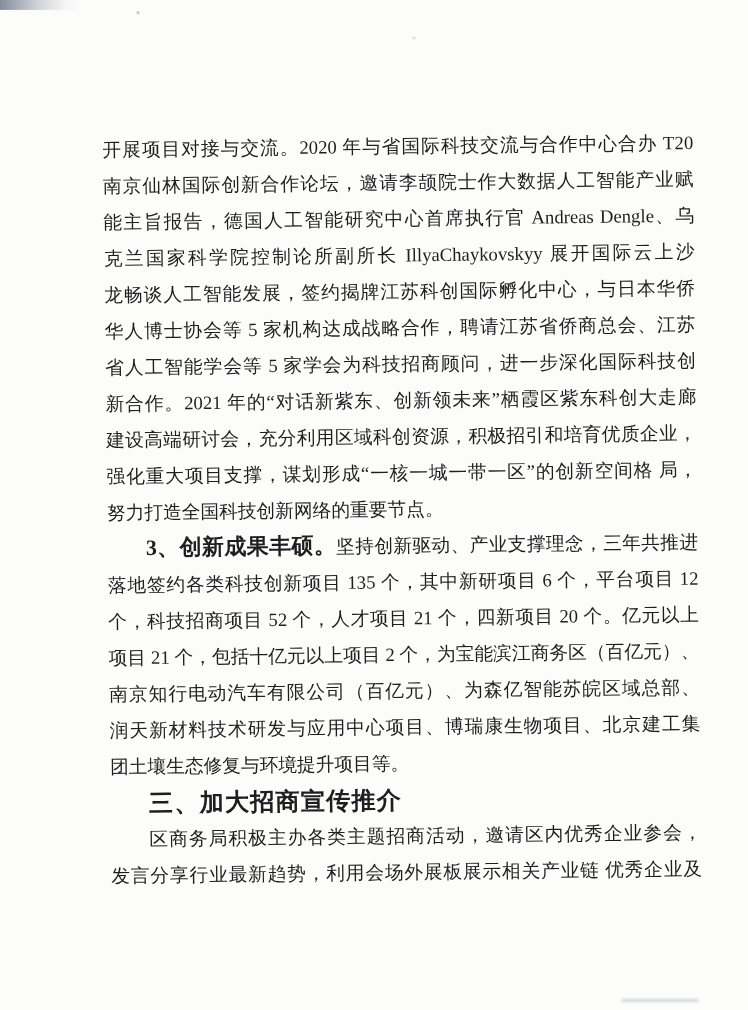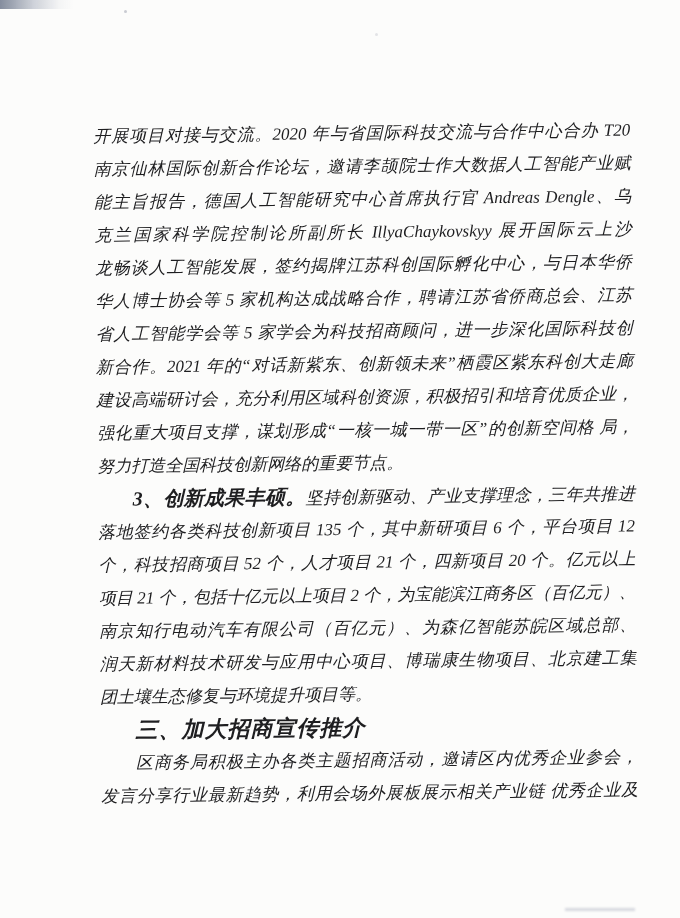--- a/index.html
+++ b/index.html
@@ -70,21 +70,21 @@
   .line.heading {
     font-family: "Liberation Sans", "DejaVu Sans", sans-serif;
     font-weight: bold;
     font-size: 22px;
     letter-spacing: 1px;
   }
 </style>
 </head>
 <body>
 
-<div class="page" style="background: rgb(252, 252, 251); color: rgb(30, 30, 32); font-style: italic;">
+<div class="page" style="background: rgb(252, 252, 251); color: rgb(30, 30, 32);">
   <div class="smudge-topleft"></div>
   <div class="speck" style="left:124px; top:10px;"></div>
   <div class="speck" style="left:375px; top:33px; opacity:.5;"></div>
   <div class="streak-bottomright"></div>
   <div class="textblock">
       <div class="line just">开展项目对接与交流。2020 年与省国际科技交流与合作中心合办 T20</div>
       <div class="line just">南京仙林国际创新合作论坛，邀请李颉院士作大数据人工智能产业赋</div>
       <div class="line just">能主旨报告，德国人工智能研究中心首席执行官 Andreas Dengle、乌</div>
       <div class="line just">克兰国家科学院控制论所副所长 IllyaChaykovskyy 展开国际云上沙</div>
       <div class="line just">龙畅谈人工智能发展，签约揭牌江苏科创国际孵化中心，与日本华侨</div>

